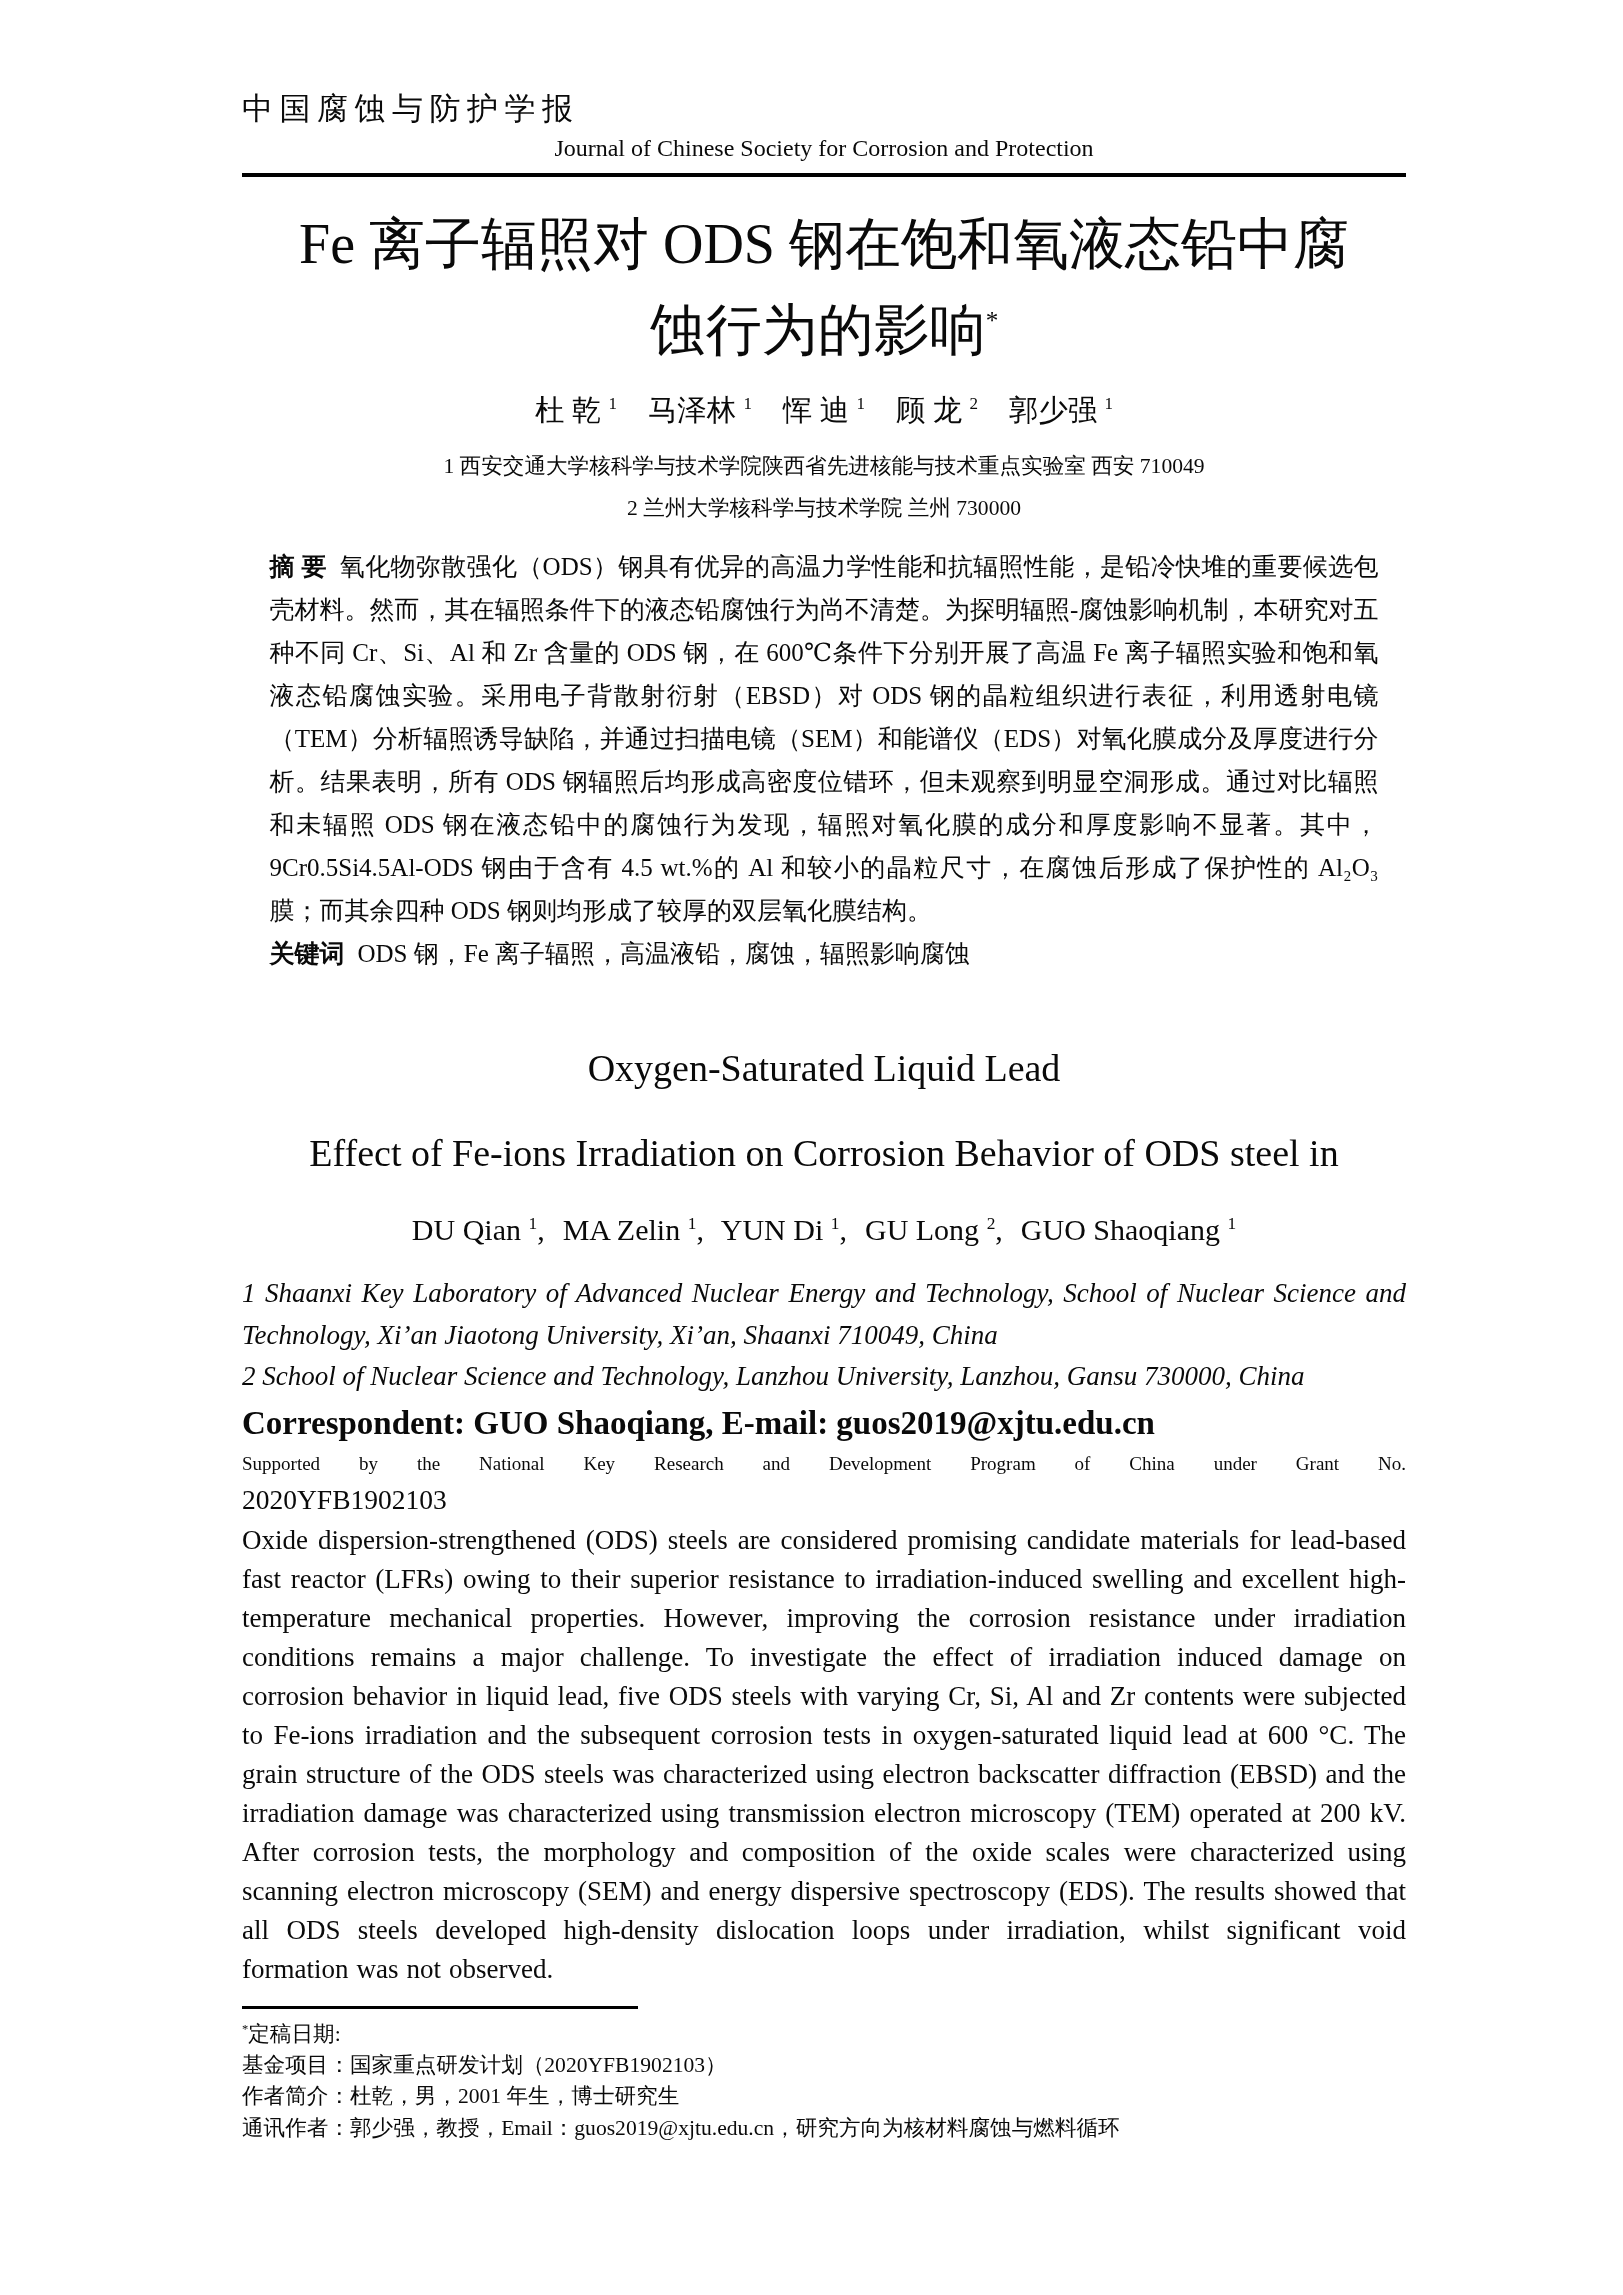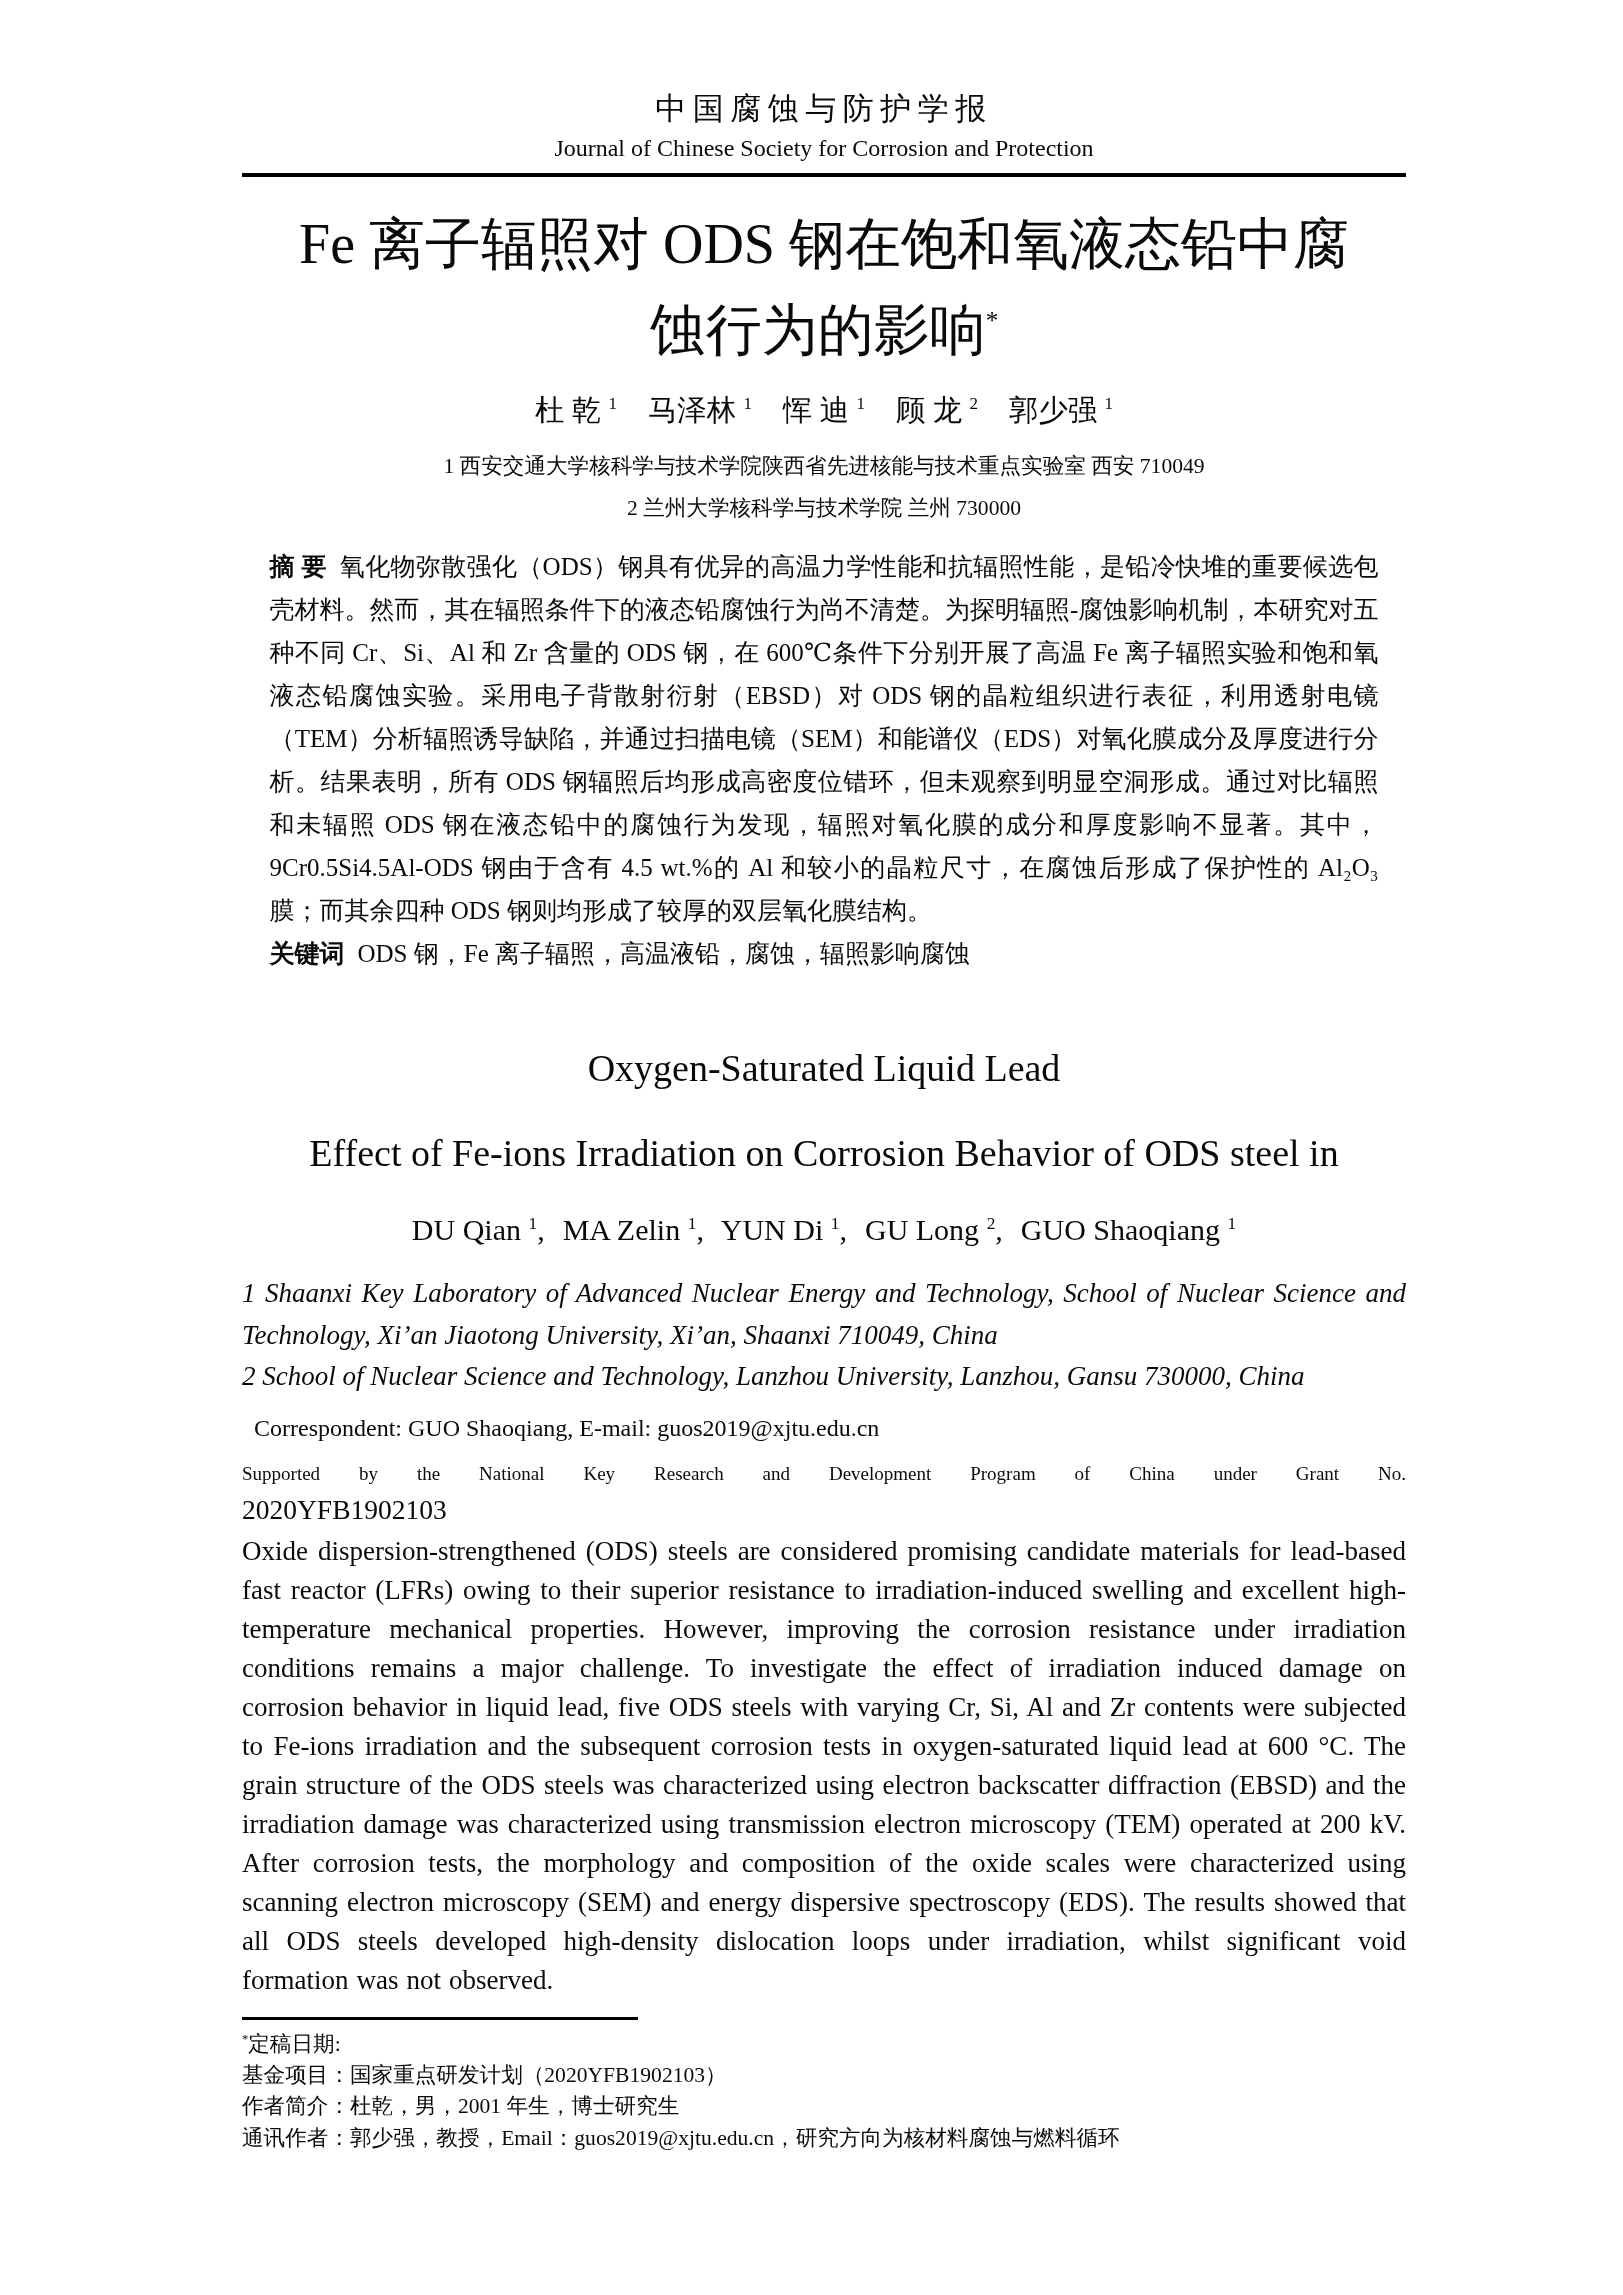--- a/index.html
+++ b/index.html
@@ -11,21 +11,21 @@
     background: #ffffff;
     box-sizing: border-box;
     padding: 90px 217px 26px 242px;
     color: #0a0a0a;
     font-family: "Liberation Serif", "DejaVu Serif", serif;
     overflow: hidden;
   }
   sup { font-size: 0.58em; vertical-align: super; line-height: 0; }
 
   .journal-title-cn {
-    text-align: center;
+    text-align: left;
     font-size: 31px;
     letter-spacing: 6.5px;
     line-height: 1.2;
   }
   .journal-title-en {
     text-align: center;
     font-size: 24px;
     line-height: 1.2;
     margin-top: 6.5px;
   }
@@ -93,23 +93,24 @@
   .affils-en {
     margin-top: 22px;
     font-style: italic;
     font-size: 27px;
     line-height: 1.55;
     text-align: justify;
   }
   .affils-en p { margin: 0; }
 
   .correspondent-line {
-    font-size: 24px;
-    line-height: 1.55;
-    margin: 12px;
+    font-size: 33px;
+    line-height: 1.55;
+    margin: 0;
+    font-weight: bold;
   }
   .funding-line-1 {
     font-size: 19px;
     line-height: 1.55;
     margin: 0;
     text-align: justify;
     text-align-last: justify;
   }
   .funding-line-2 {
     font-size: 27.5px;

